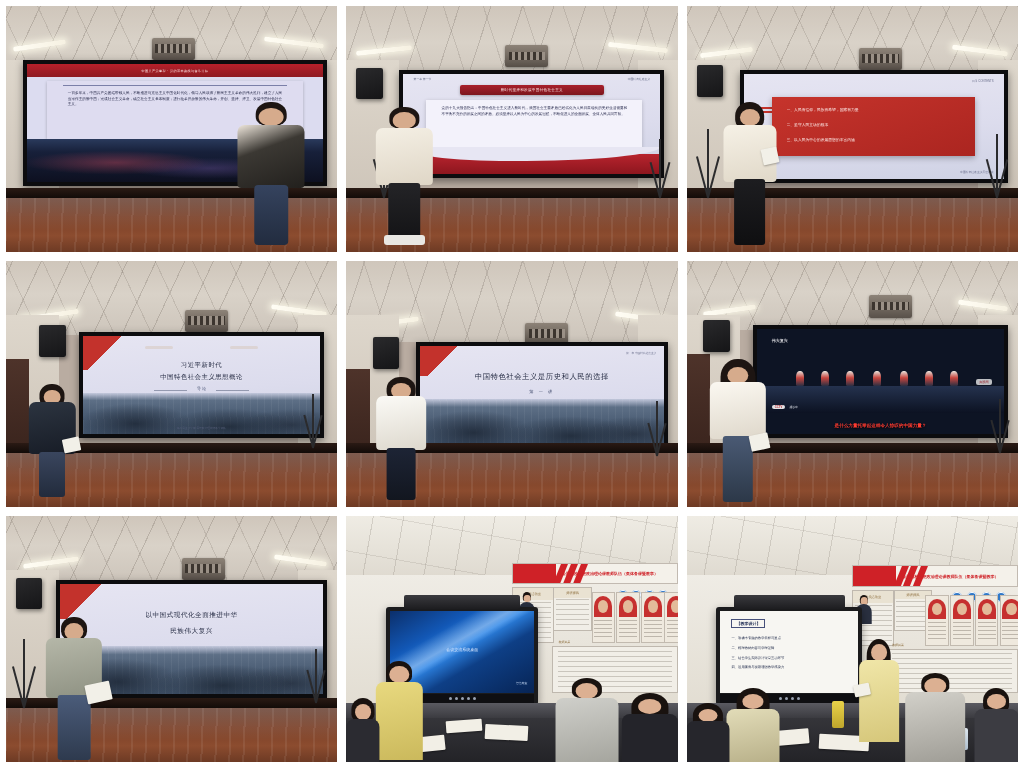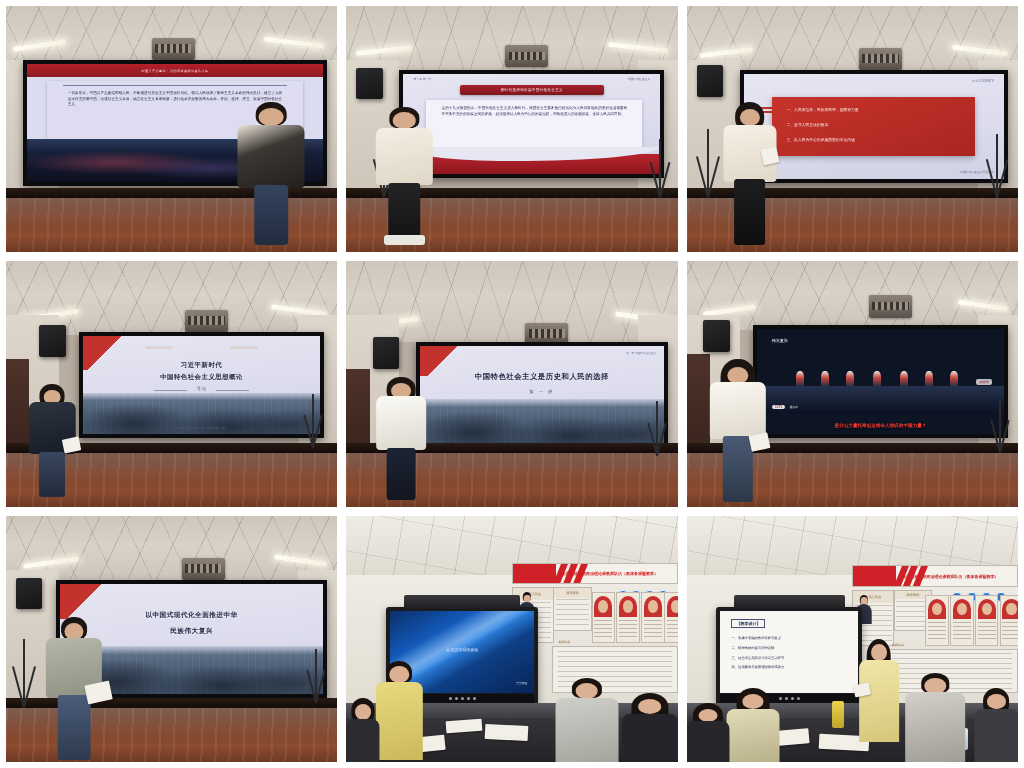--- a/index.html
+++ b/index.html
@@ -116,21 +116,21 @@
     background:
       radial-gradient(ellipse 34% 70% at 22% 75%, rgba(30,40,55,.85), rgba(0,0,0,0) 70%),
       radial-gradient(ellipse 38% 62% at 62% 82%, rgba(28,38,52,.8), rgba(0,0,0,0) 70%),
       radial-gradient(ellipse 30% 55% at 88% 78%, rgba(35,45,60,.75), rgba(0,0,0,0) 70%),
       repeating-linear-gradient(88deg, rgba(255,255,255,.05) 0 1px, rgba(0,0,0,0) 1px 7px);
   }
   .gwall{position:absolute;height:3px;background:rgba(215,200,190,.55);border-radius:2px;}
 
   .slide-title{
     position:absolute;left:0;right:0;text-align:center;
-    color:#242a44;font-weight:bold;letter-spacing:.5px;line-height:1.32;
+    color:#242a44;font-weight:normal;letter-spacing:.5px;line-height:1.32;
     text-shadow:0 1px 2px rgba(255,255,255,.5);
   }
   .slide-sub{
     position:absolute;left:0;right:0;text-align:center;color:#3b4668;
   }
   .slide-rule{position:absolute;height:1px;background:rgba(60,70,100,.45);}
   .slide-foot{position:absolute;left:0;right:0;text-align:center;color:#555e79;}
 
   
   .doc-band{position:absolute;left:0;right:0;top:0;height:11%;

